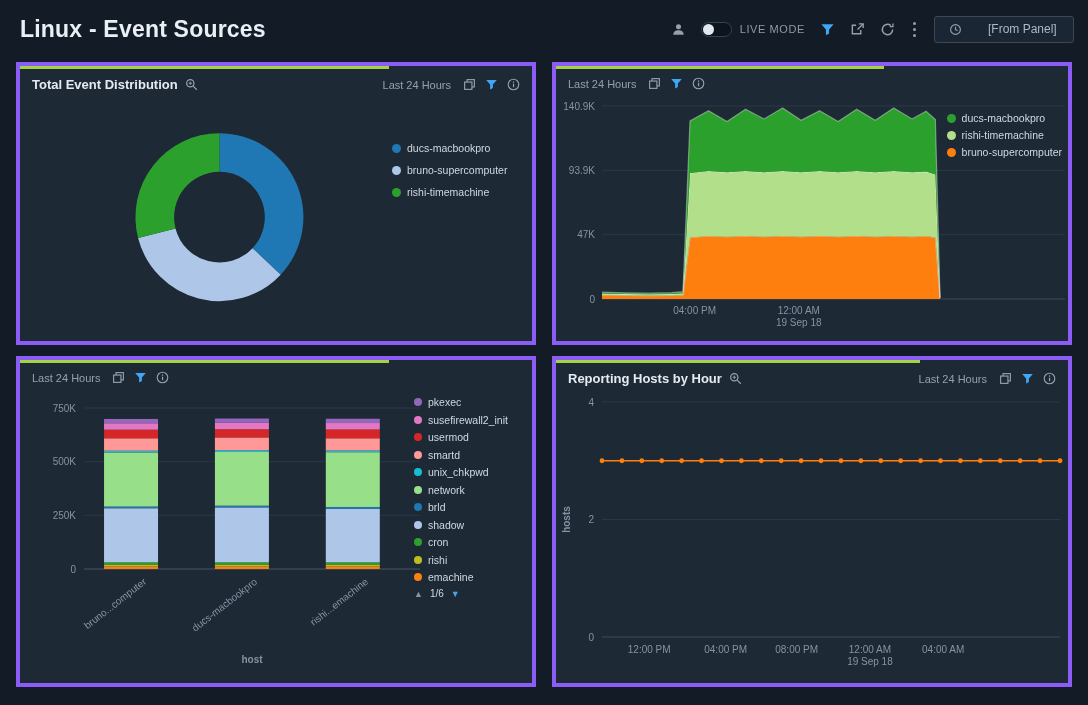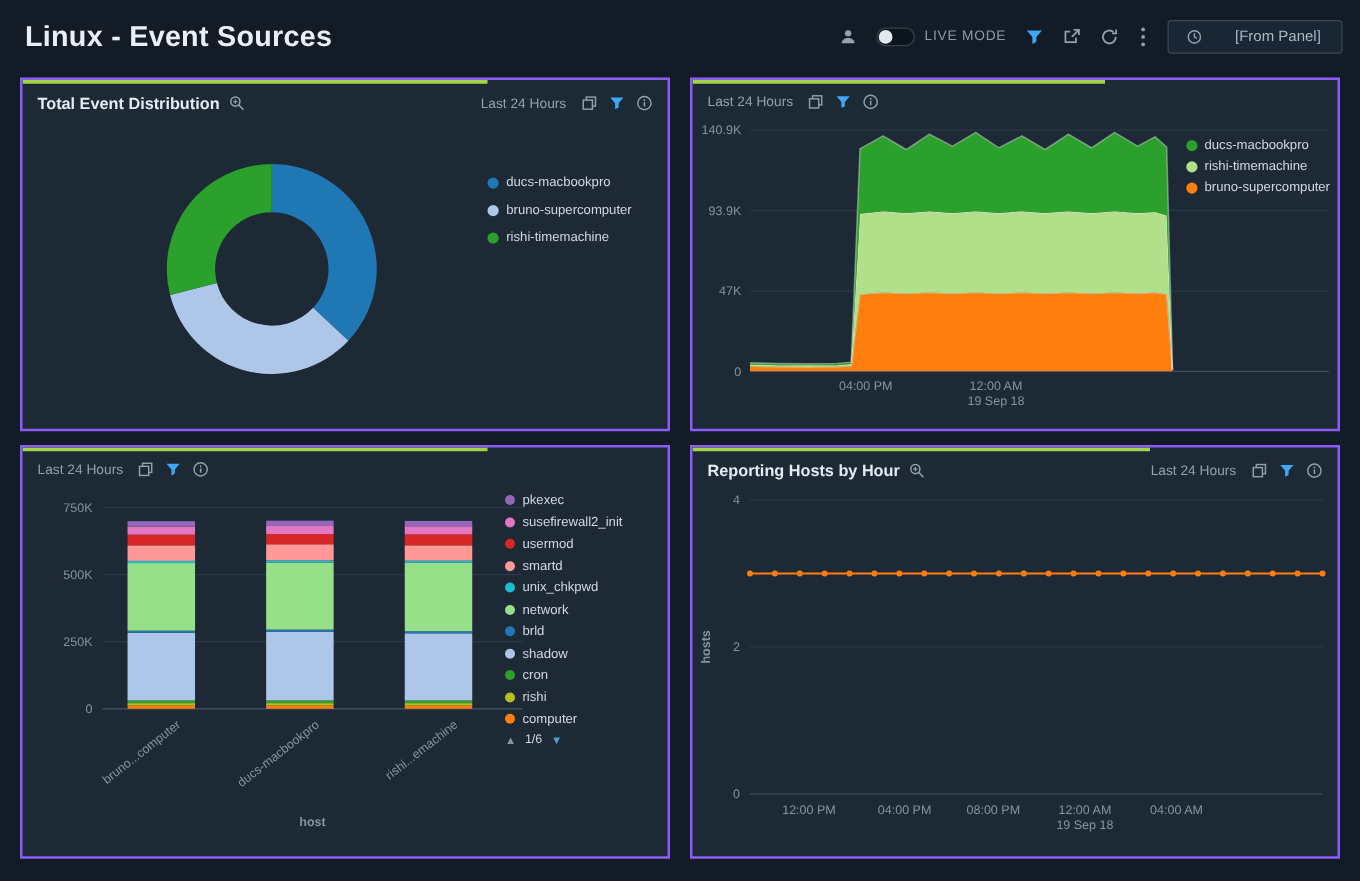--- a/index.html
+++ b/index.html
@@ -15,38 +15,38 @@
   .icn{display:inline-flex;align-items:center;justify-content:center;cursor:pointer}
   .live-label{font-size:11px;color:#8d9aa8;letter-spacing:.6px;margin-left:-7px}
   .toggle{width:31px;height:15px;border-radius:8px;background:#0c141d;border:1px solid #36434f;position:relative;display:inline-block;cursor:pointer}
   .knob{position:absolute;left:1px;top:1px;width:11px;height:11px;border-radius:50%;background:#e2e8ee}
   .kebab{display:inline-flex;flex-direction:column;align-items:center;cursor:pointer;padding:0 3px}
   .kebab i{display:block;width:3px;height:3px;border-radius:50%;background:#93a1af;margin:1.5px 0}
   .from-panel{display:inline-flex;align-items:center;gap:26px;background:#1b2634;border:1px solid #3a4857;border-radius:3px;height:27px;padding:0 14px;color:#aab7c4;font-size:12px;font-family:inherit;cursor:pointer;min-width:140px}
 
   
   .grid{display:grid;grid-template-columns:1fr 1fr;grid-template-rows:283px 331px;gap:11px 16px;padding:4px 16px 16px}
-  .panel{background:#1e2936;border:2px solid #8b5cf6;position:relative;overflow:hidden}
+  .panel{background:#1e2936;border:4px solid #8b5cf6;position:relative;overflow:hidden}
   .loadbar{position:absolute;top:0;left:0;height:3px;background:#a2d245;width:70%}
   .panel-head{display:flex;align-items:center;justify-content:space-between;padding:11px 12px 5px;position:relative;z-index:2}
   .panel-title-wrap{display:flex;align-items:center;gap:7px}
   .panel-title{font-size:13px;font-weight:700;color:#e4ebf2}
   .panel-controls{display:flex;align-items:center;gap:9px}
   .range-label{font-size:11px;color:#93a1af;margin-right:3px}
 
   .chart-box{position:absolute;left:0;right:0;top:36px;bottom:0}
 
   
   .legend{display:flex;flex-direction:column;position:absolute}
   .legend-item{display:flex;align-items:center;gap:6px;cursor:pointer}
   .dot{width:9px;height:9px;border-radius:50%;flex:none}
   .legend-label{font-size:10.5px;color:#cfd9e2;white-space:nowrap}
   .legend-donut{left:372px;top:76px;gap:10px}
   .legend-area{right:6px;top:46px;gap:5px}
-  .legend-col{position:absolute;right:20px;top:36px;width:110px;display:flex;flex-direction:column}
+  .legend-col{position:absolute;right:8px;top:36px;width:110px;display:flex;flex-direction:column}
   .legend-bars{position:static;gap:5.5px}
   .legend-bars .dot{width:8px;height:8px}
   .legend-pager{display:flex;align-items:center;gap:7px;font-size:10px;color:#cfd9e2;margin-top:5px}
   .pager-up{color:#8794a3;font-size:9px;cursor:pointer}
   .pager-down{color:#4aa3df;font-size:9px;cursor:pointer}
 </style>
 </head>
 <body>
 
 <div class="app">
@@ -332,21 +332,21 @@
             <div class="legend-item">
               <span class="dot" style="background: rgb(44, 160, 44);"></span>
               <span class="legend-label">cron</span>
             </div>
             <div class="legend-item">
               <span class="dot" style="background: rgb(188, 189, 34);"></span>
               <span class="legend-label">rishi</span>
             </div>
             <div class="legend-item">
               <span class="dot" style="background: rgb(255, 127, 14);"></span>
-              <span class="legend-label">computer</span>
+              <span class="legend-label">emachine</span>
             </div>
           </div>
         <div class="legend-pager">
           <span class="pager-up">▲</span>
           <span class="pager-text">1/6</span>
           <span class="pager-down">▼</span>
         </div>
       </div>
     </section>
 

